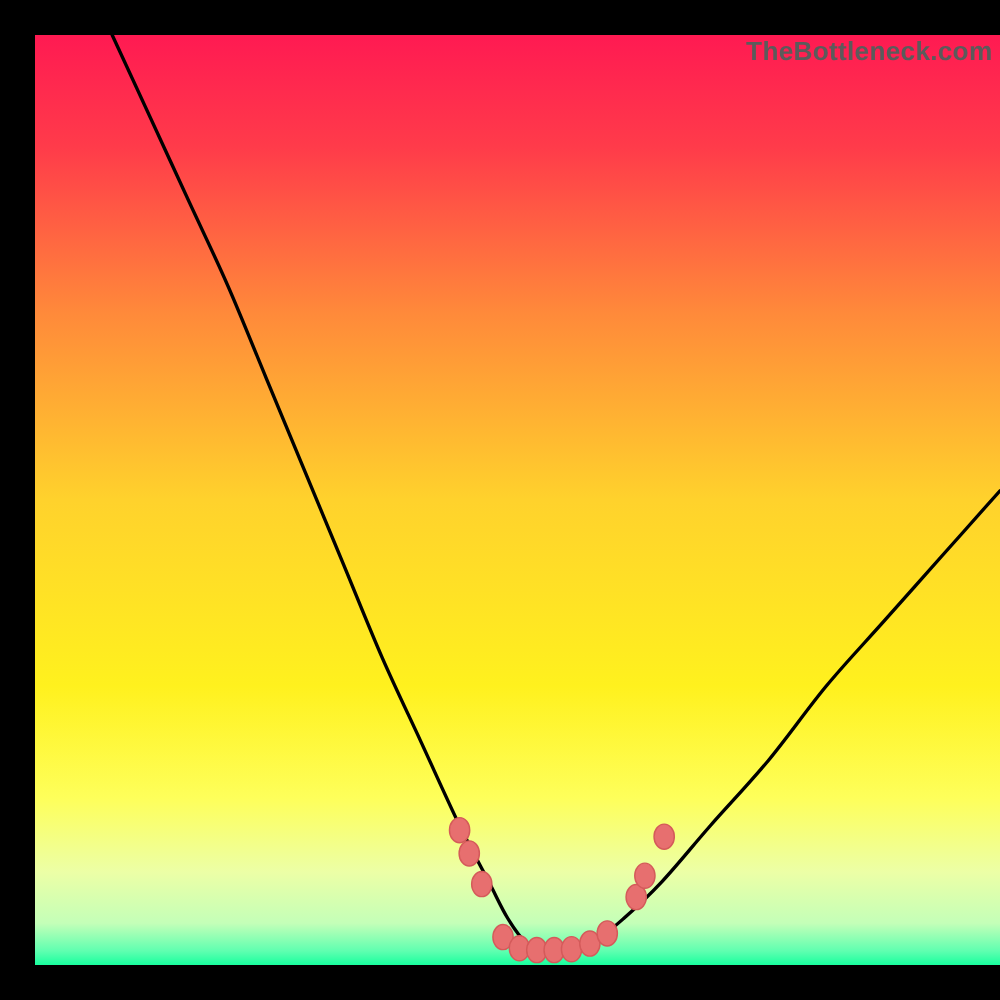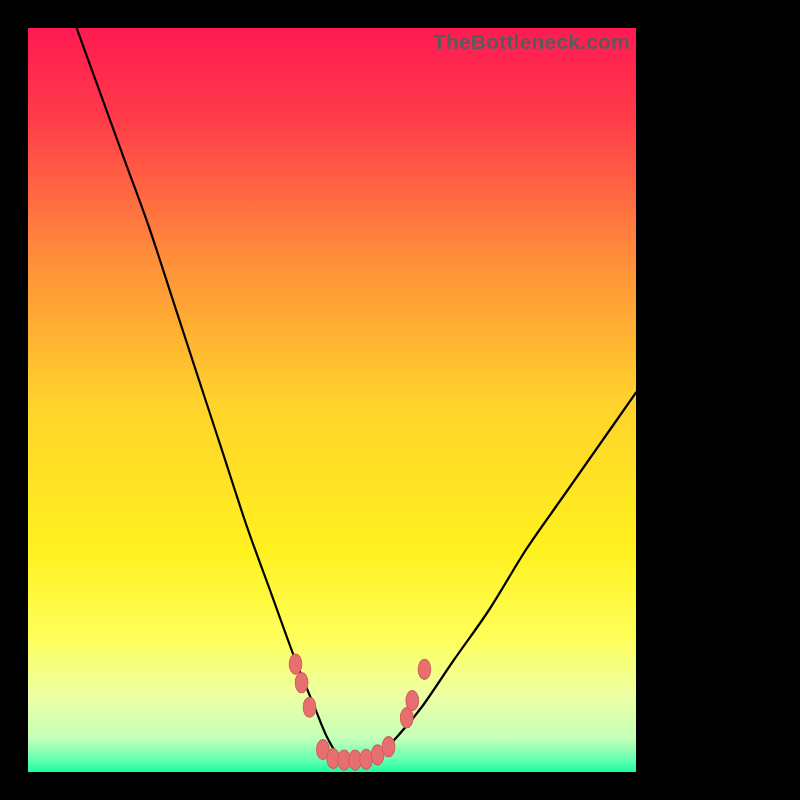--- a/index.html
+++ b/index.html
@@ -7,21 +7,21 @@
   .frame {
     position: relative;
     width: 800px;
     height: 800px;
     background: #000;
   }
   .plot-area {
     position: absolute;
     left: 28px;
     top: 28px;
-    width: 608px;
+    width: 772px;
     height: 744px;
     overflow: hidden;
   }
   .gradient-bg {
     position: absolute;
     left: 0; top: 0; width: 100%; height: 100%;
   }
   .watermark {
     position: absolute;
     top: 2px;

